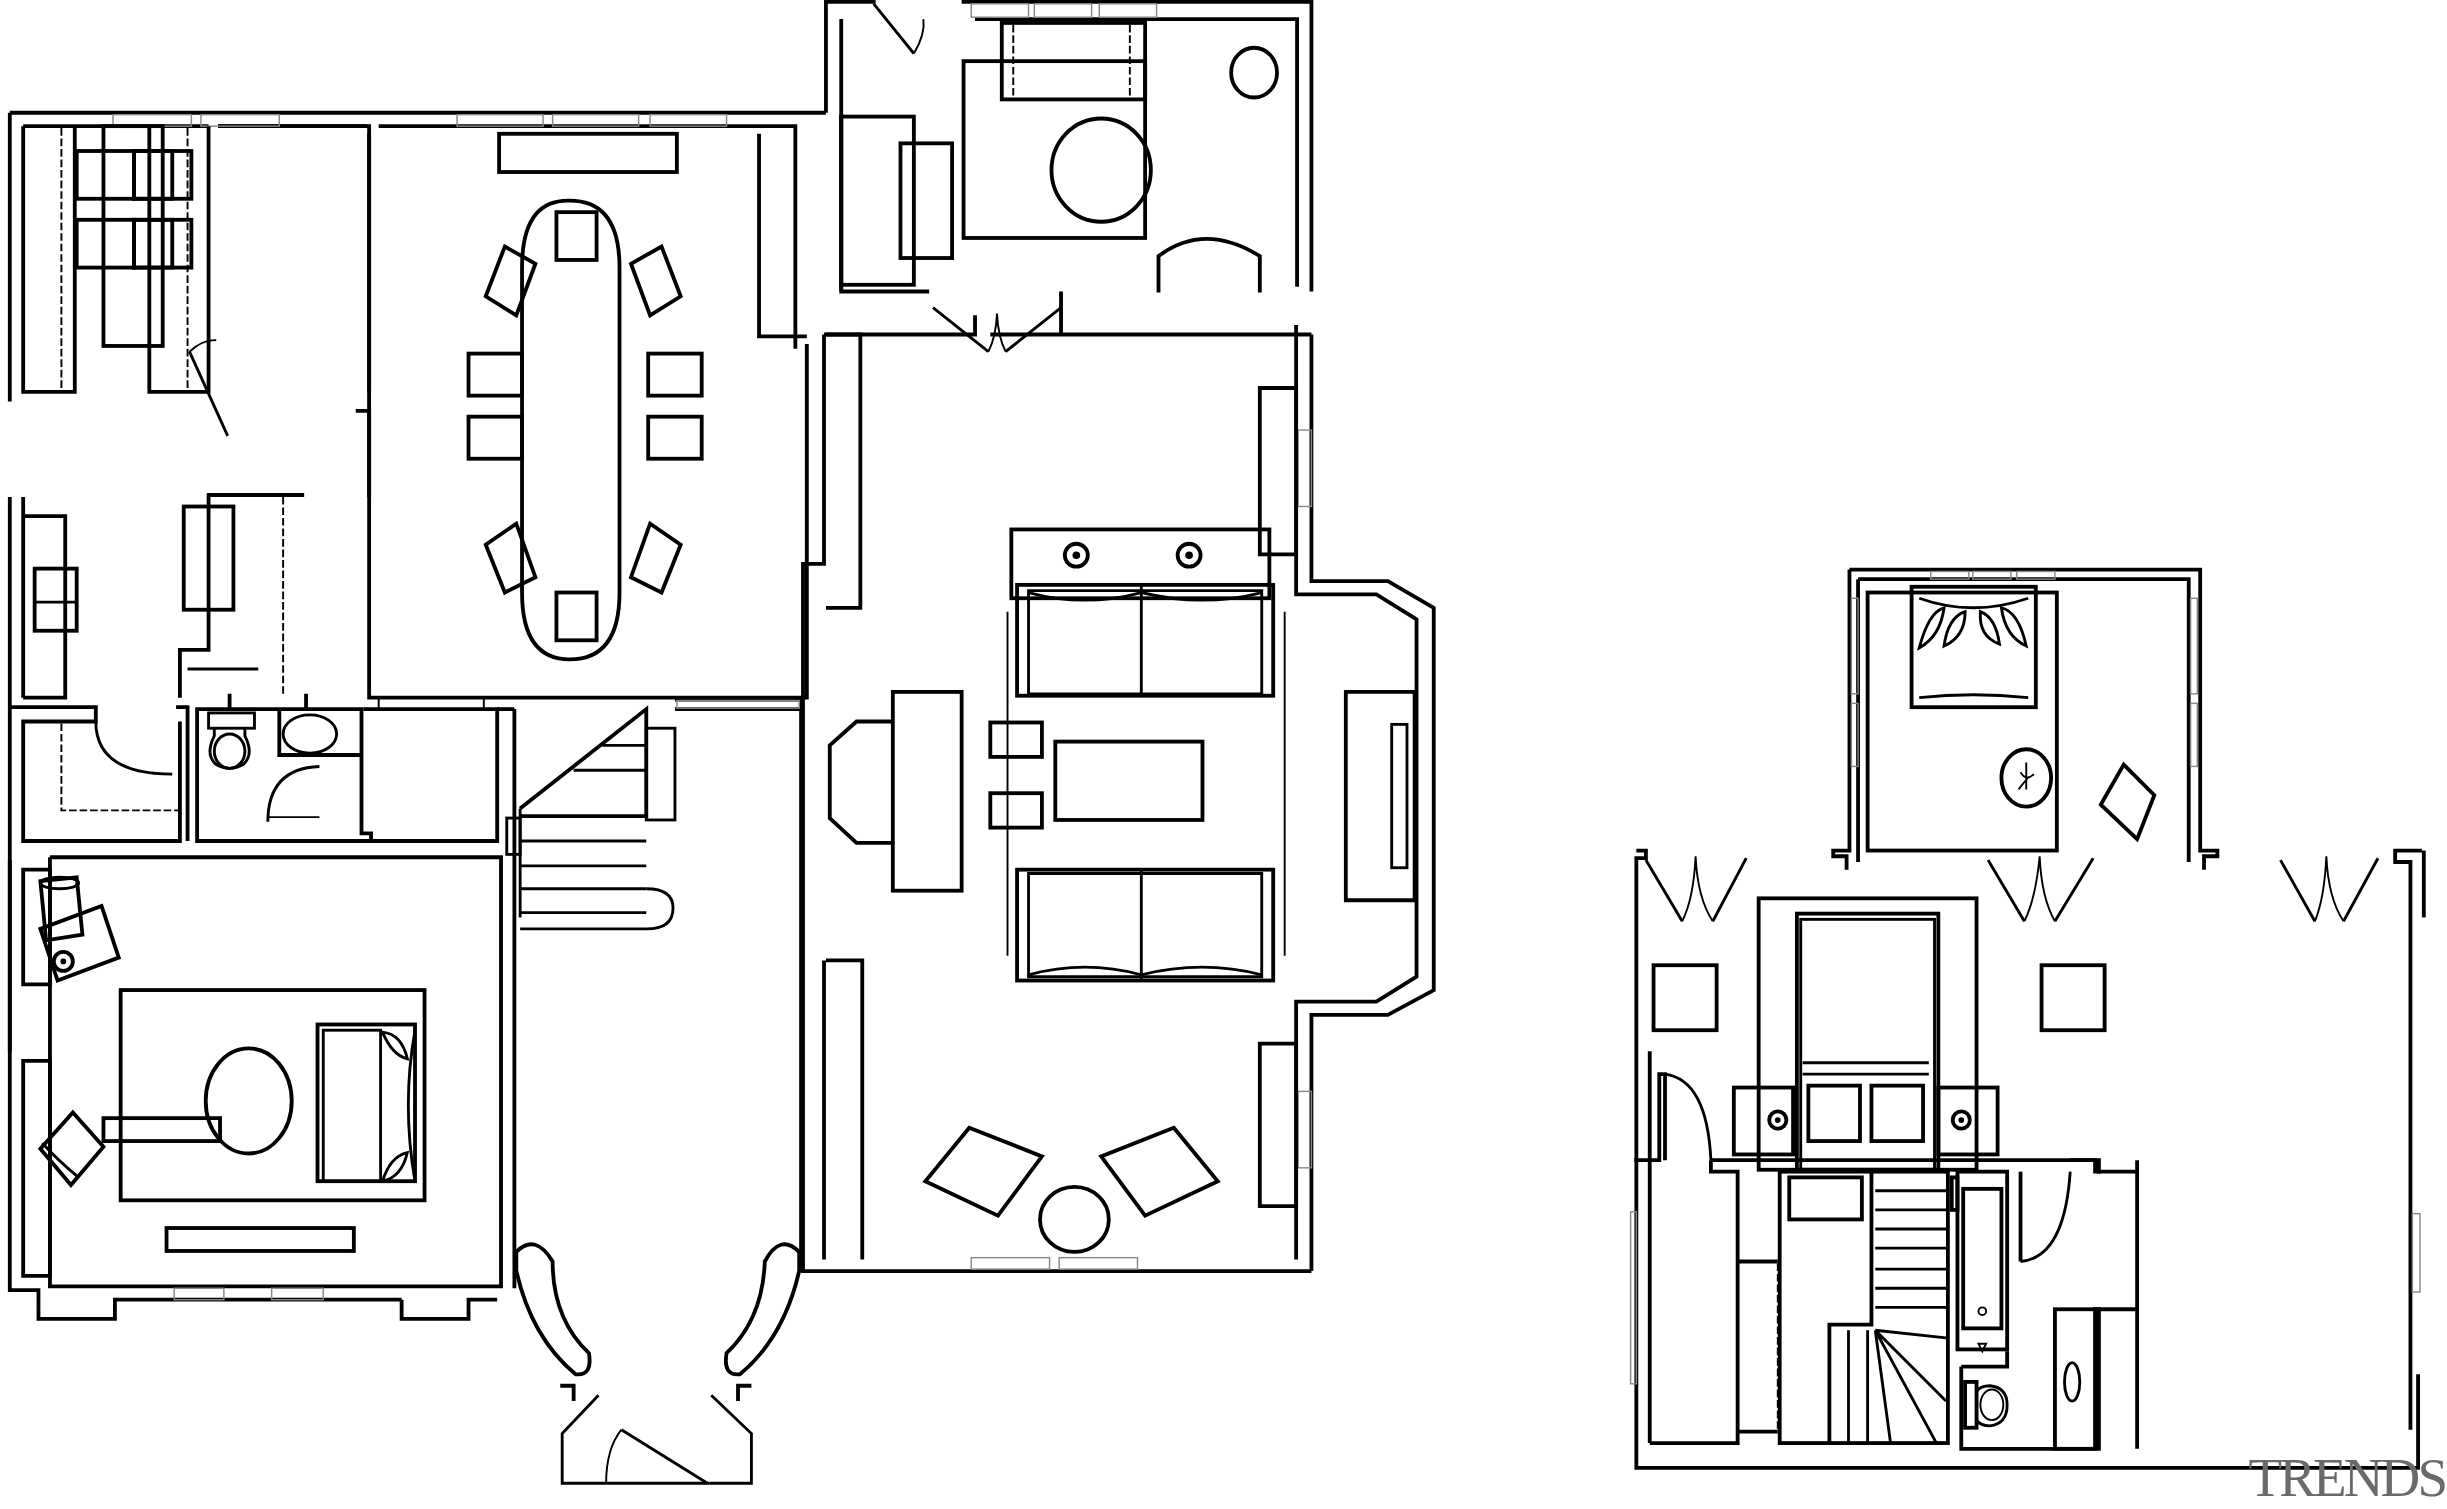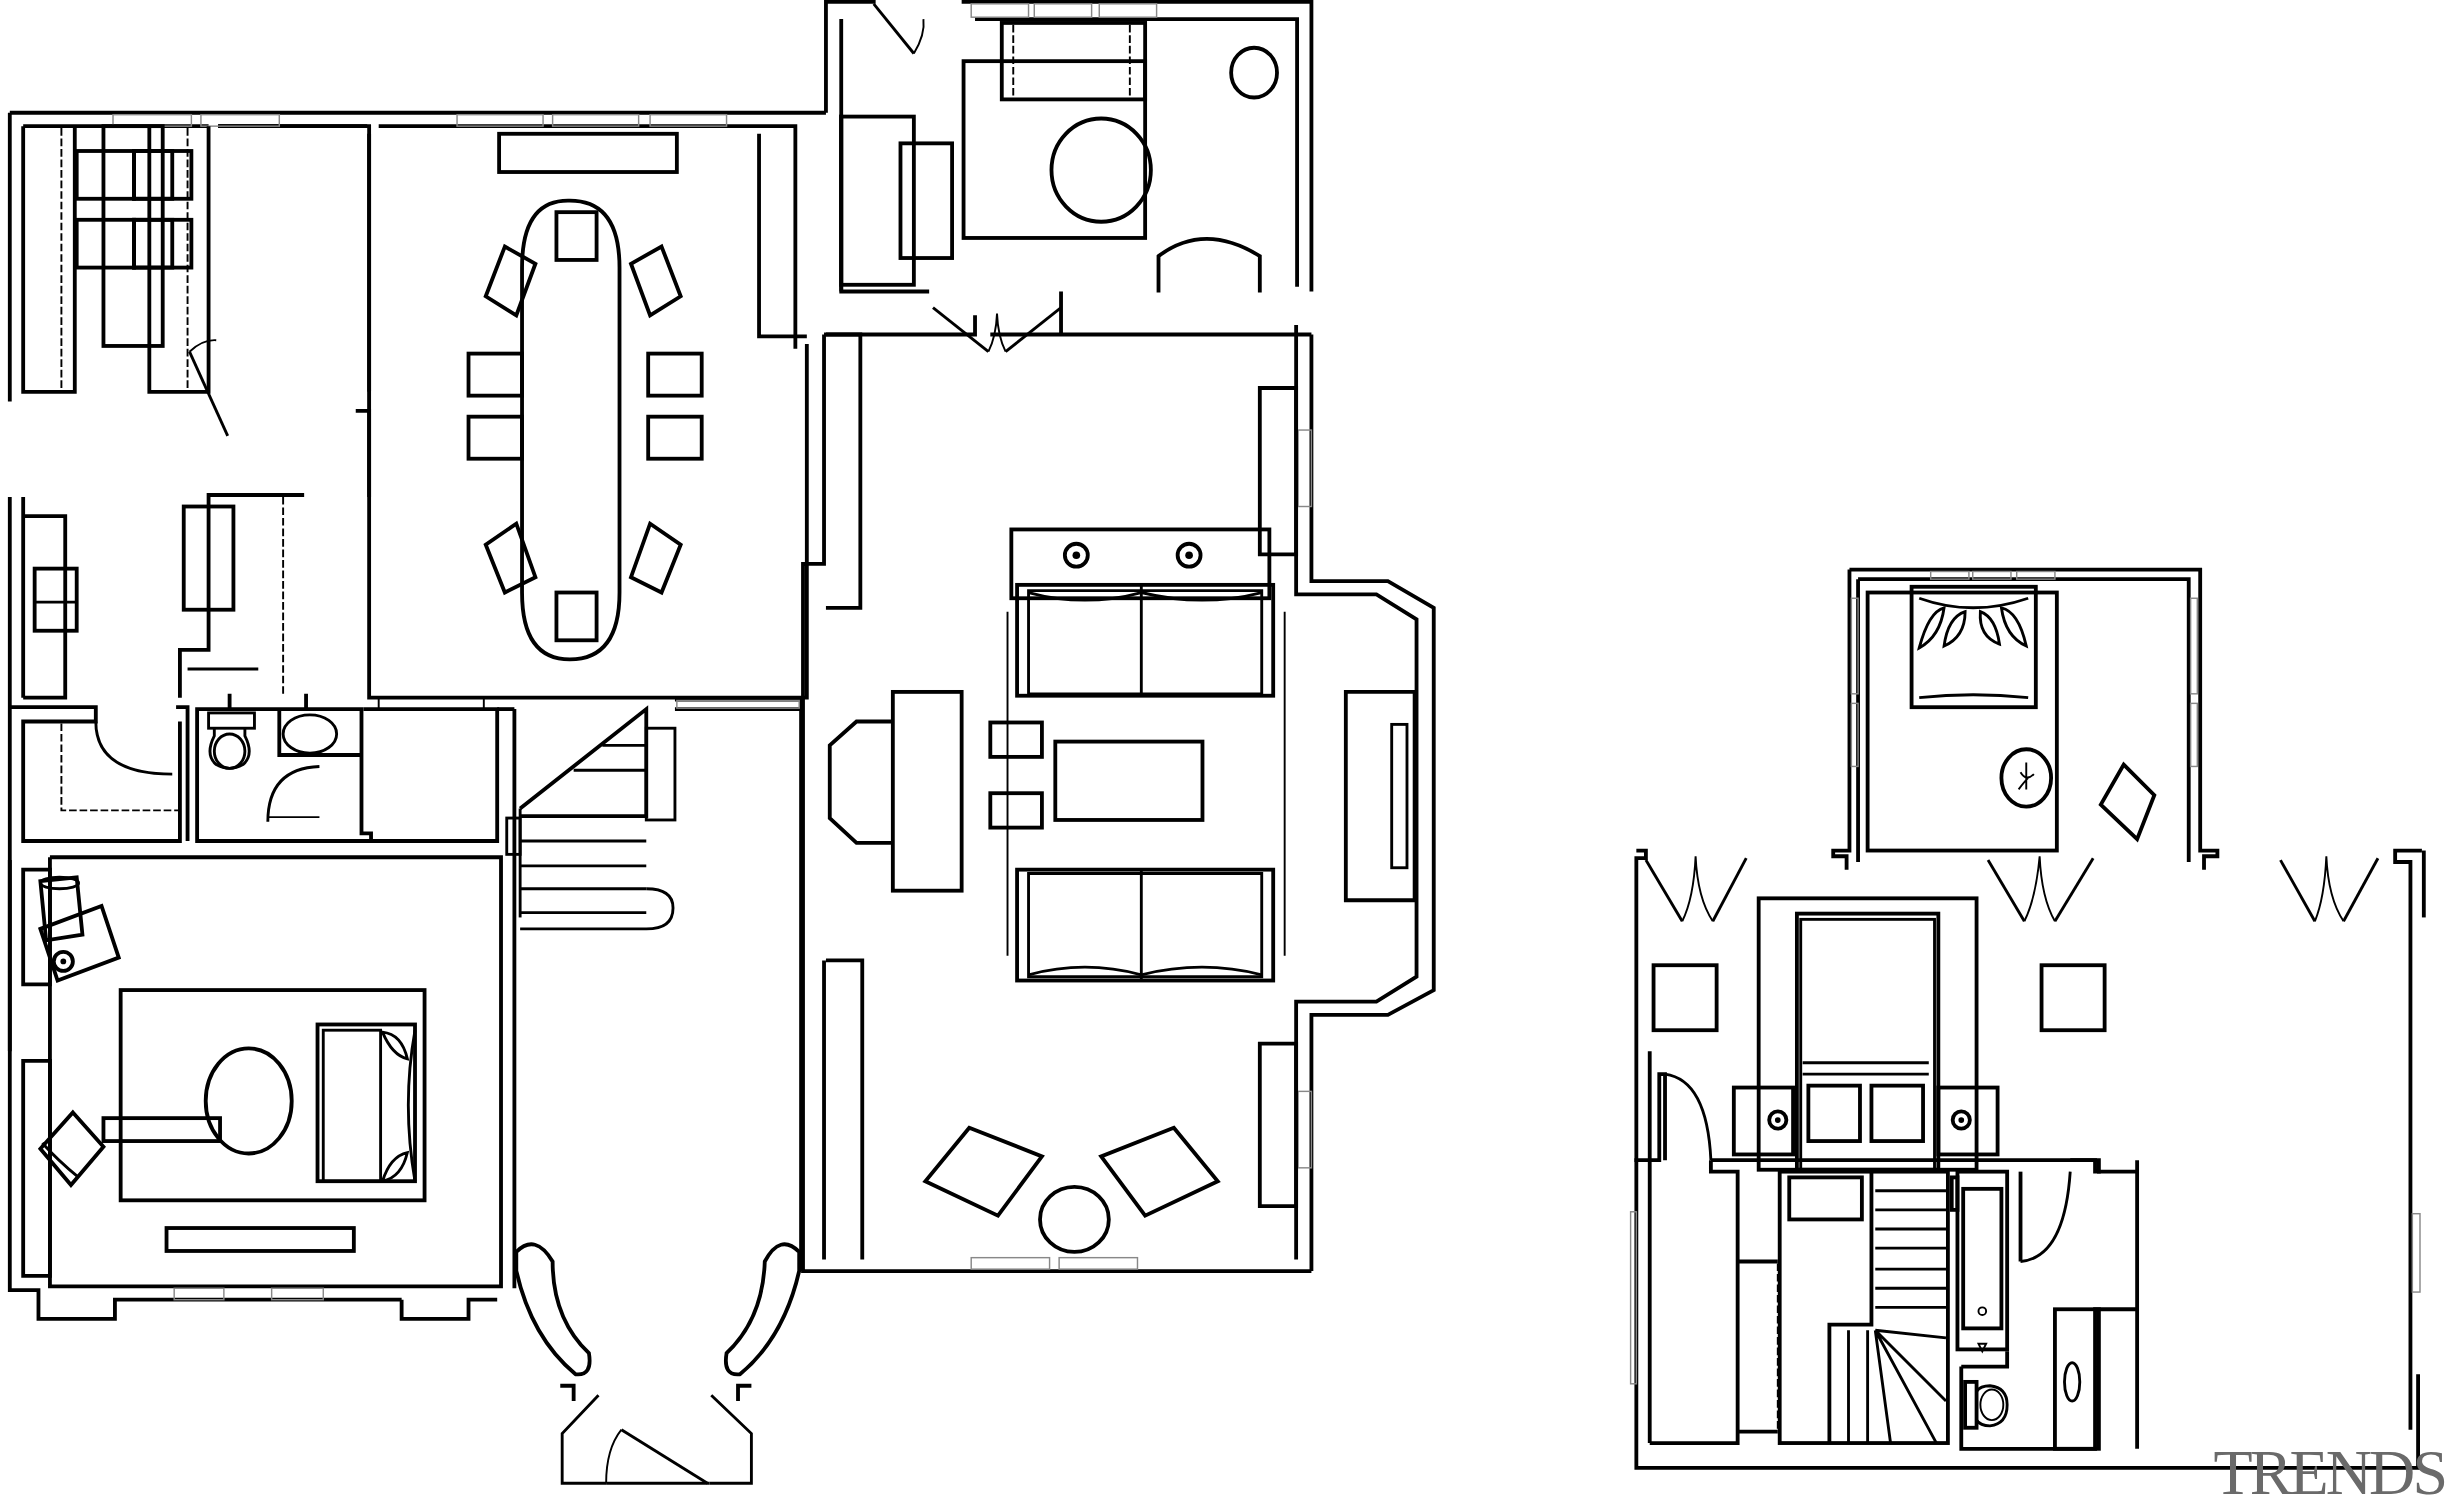--- a/index.html
+++ b/index.html
@@ -3,21 +3,21 @@
 <meta charset="utf-8">
 <style>
   html,body{margin:0;padding:0;background:#ffffff;}
   body{width:2447px;height:1509px;position:relative;overflow:hidden;font-family:"Liberation Serif",serif;}
   #plan{position:absolute;left:0;top:0;width:2447px;height:1509px;}
   #plan .w{fill:none;stroke:#000;stroke-width:4;stroke-linejoin:miter;}
   #plan .t{fill:none;stroke:#000;stroke-width:3;}
   #plan .h{fill:none;stroke:#000;stroke-width:2;}
   #plan .g{fill:none;stroke:#888;stroke-width:1.5;}
   #plan .d{fill:none;stroke:#000;stroke-width:2;stroke-dasharray:8 3;}
-  .watermark{position:absolute;right:1.9px;bottom:3.8px;font-family:"Liberation Serif",serif;font-size:64px;color:#6a6a6a;letter-spacing:-2.9px;line-height:1;}
+  .watermark{position:absolute;right:1.9px;bottom:3.8px;font-family:"Liberation Serif",serif;font-size:55px;color:#6a6a6a;letter-spacing:-2.9px;line-height:1;}
 </style>
 </head>
 <body>
 
 <svg id="plan" viewBox="0 0 2560 1579" xmlns="http://www.w3.org/2000/svg">
 
   <g>
 
     <g>
       <path class="w" d="M10,118 L864,118"></path>

